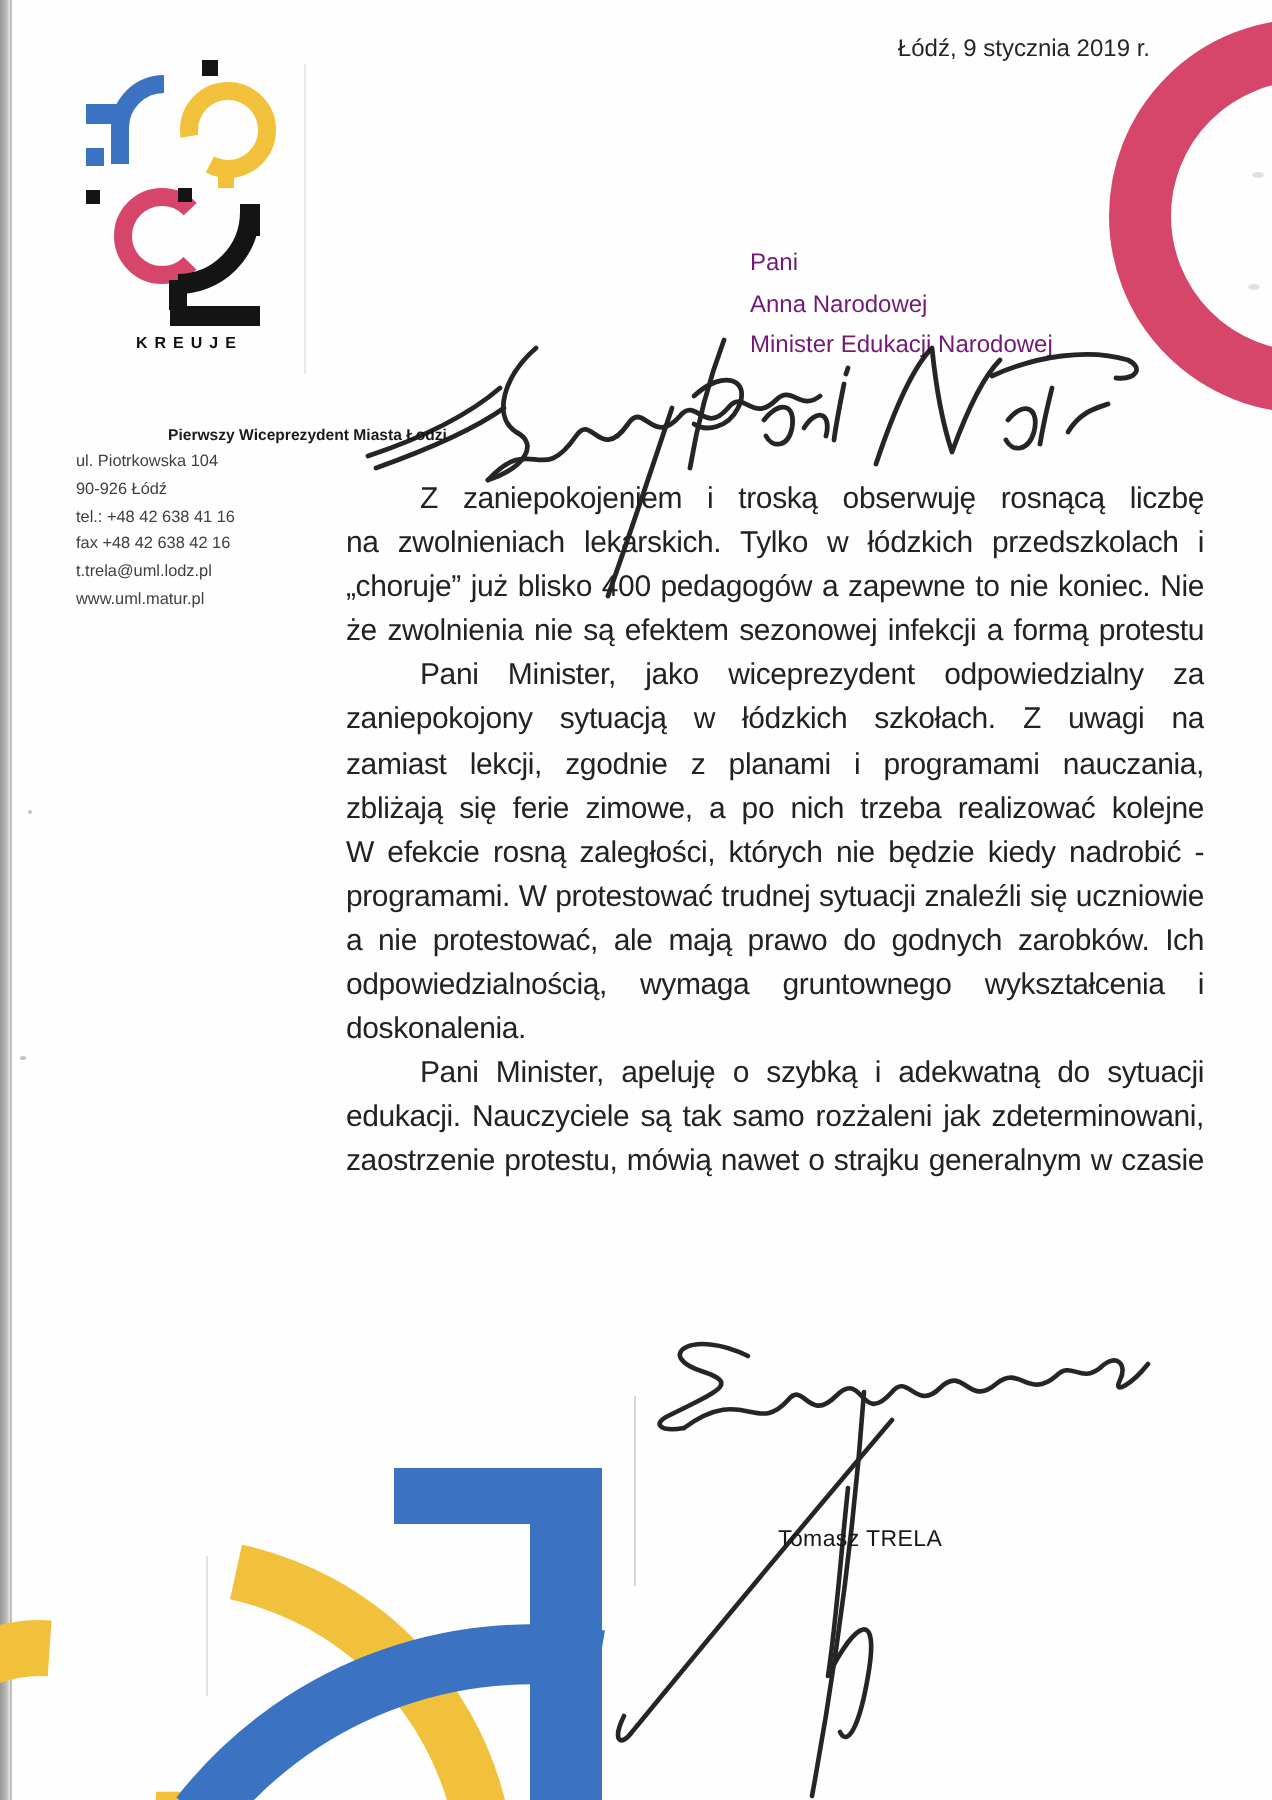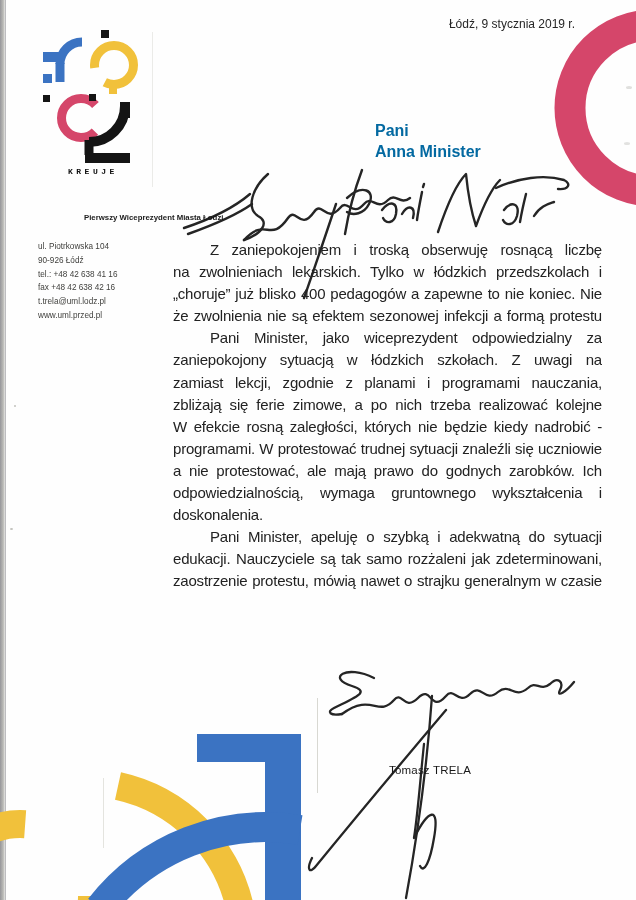--- a/index.html
+++ b/index.html
@@ -18,26 +18,26 @@
   .scan-edge{position:absolute;left:0;top:0;width:6px;height:900px;
     background:linear-gradient(to right,#96969a,#bcbcb8 55%,#ffffff);}
   .scan-edge-line{position:absolute;left:5px;top:0;width:1px;height:900px;background:#9a9a9e;opacity:.6;}
   .scan-vline{position:absolute;width:1px;background:#d8d8d2;}
   .speck{position:absolute;background:#c2c2bd;border-radius:50%;}
   
   .date-line{position:absolute;top:17px;right:61px;font-size:12px;color:#262626;}
   .corner-ring{position:absolute;left:536px;top:-10px;width:100px;height:240px;}
   .logo-svg{position:absolute;left:36px;top:30px;width:106px;height:152px;}
   .logo-tagline{position:absolute;left:68px;top:167px;font-size:8px;font-weight:bold;
-    letter-spacing:3.5px;color:#101010;font-family:Liberation Mono, monospace;}
+    letter-spacing:3.5px;color:#101010;}
   .sender-title{position:absolute;left:36px;top:213px;font-size:7.8px;font-weight:bold;color:#1b1b1b;padding-left:48px;}
-  .sender-address{position:absolute;left:38px;top:240px;font-size:8.2px;line-height:13.8px;color:#3f3f3c;}
+  .sender-address{position:absolute;left:38px;top:224px;font-size:8.2px;line-height:13.8px;color:#3f3f3c;}
   
-  .recipient{position:absolute;left:375px;top:121px;font-size:16px;font-weight:bold;
-    line-height:20.5px;color:#0369a1;}
+  .recipient{position:absolute;left:375px;top:121px;font-size:12px;font-weight:normal;
+    line-height:20.5px;color:#701a75;}
   
   .salutation-svg{position:absolute;left:150px;top:158px;width:430px;height:150px;pointer-events:none;}
   .signature-svg{position:absolute;left:282px;top:652px;width:320px;height:248px;pointer-events:none;}
   .hand{stroke:#151515;fill:none;stroke-linecap:round;stroke-linejoin:round;opacity:.93;}
   
   .letter-body{position:absolute;left:173px;top:239px;width:429px;font-size:15px;
     letter-spacing:-0.2px;color:#222;}
   .bline{height:22.1px;line-height:22.1px;text-align:justify;text-align-last:justify;
     overflow:hidden;white-space:normal;}
   .bline.last{text-align-last:left;}
@@ -93,26 +93,27 @@
   </svg>
   <div class="logo-tagline">KREUJE</div>
 
   <div class="sender-title">Pierwszy Wiceprezydent Miasta Łodzi</div>
   <div class="sender-address">
       <div class="addr-line">ul. Piotrkowska 104</div>
       <div class="addr-line">90-926 Łódź</div>
       <div class="addr-line">tel.: +48 42 638 41 16</div>
       <div class="addr-line">fax +48 42 638 42 16</div>
       <div class="addr-line">t.trela@uml.lodz.pl</div>
-      <div class="addr-line">www.uml.przed.pl</div>
+      <div class="addr-line">www.uml.matur.pl</div>
     </div>
 
   <div class="recipient">
       <div class="recip-line">Pani</div>
-      <div class="recip-line">Anna Minister</div>
+      <div class="recip-line">Anna Narodowej</div>
+      <div class="recip-line">Minister Edukacji Narodowej</div>
     </div>
 
   <svg class="salutation-svg" viewBox="0 0 430 150">
     <g class="hand" stroke-width="2.4">
       <path d="M 34 70 C 64 60 86 48 100 36"></path>
       <path d="M 38 76 C 66 66 88 56 102 46"></path>
       <path d="M 118 16 C 102 30 96 50 108 58 C 120 64 112 76 94 82"></path>
       <path d="M 94 82 C 116 58 120 86 138 60 C 146 48 150 74 164 54 C 172 42 176 66 190 50 C 198 40 202 60 214 46 C 222 36 226 54 238 42 C 246 34 250 48 260 40"></path>
       <path d="M 186 46 C 176 76 166 106 154 140"></path>
       <path d="M 212 12 C 203 36 198 58 195 76"></path>

